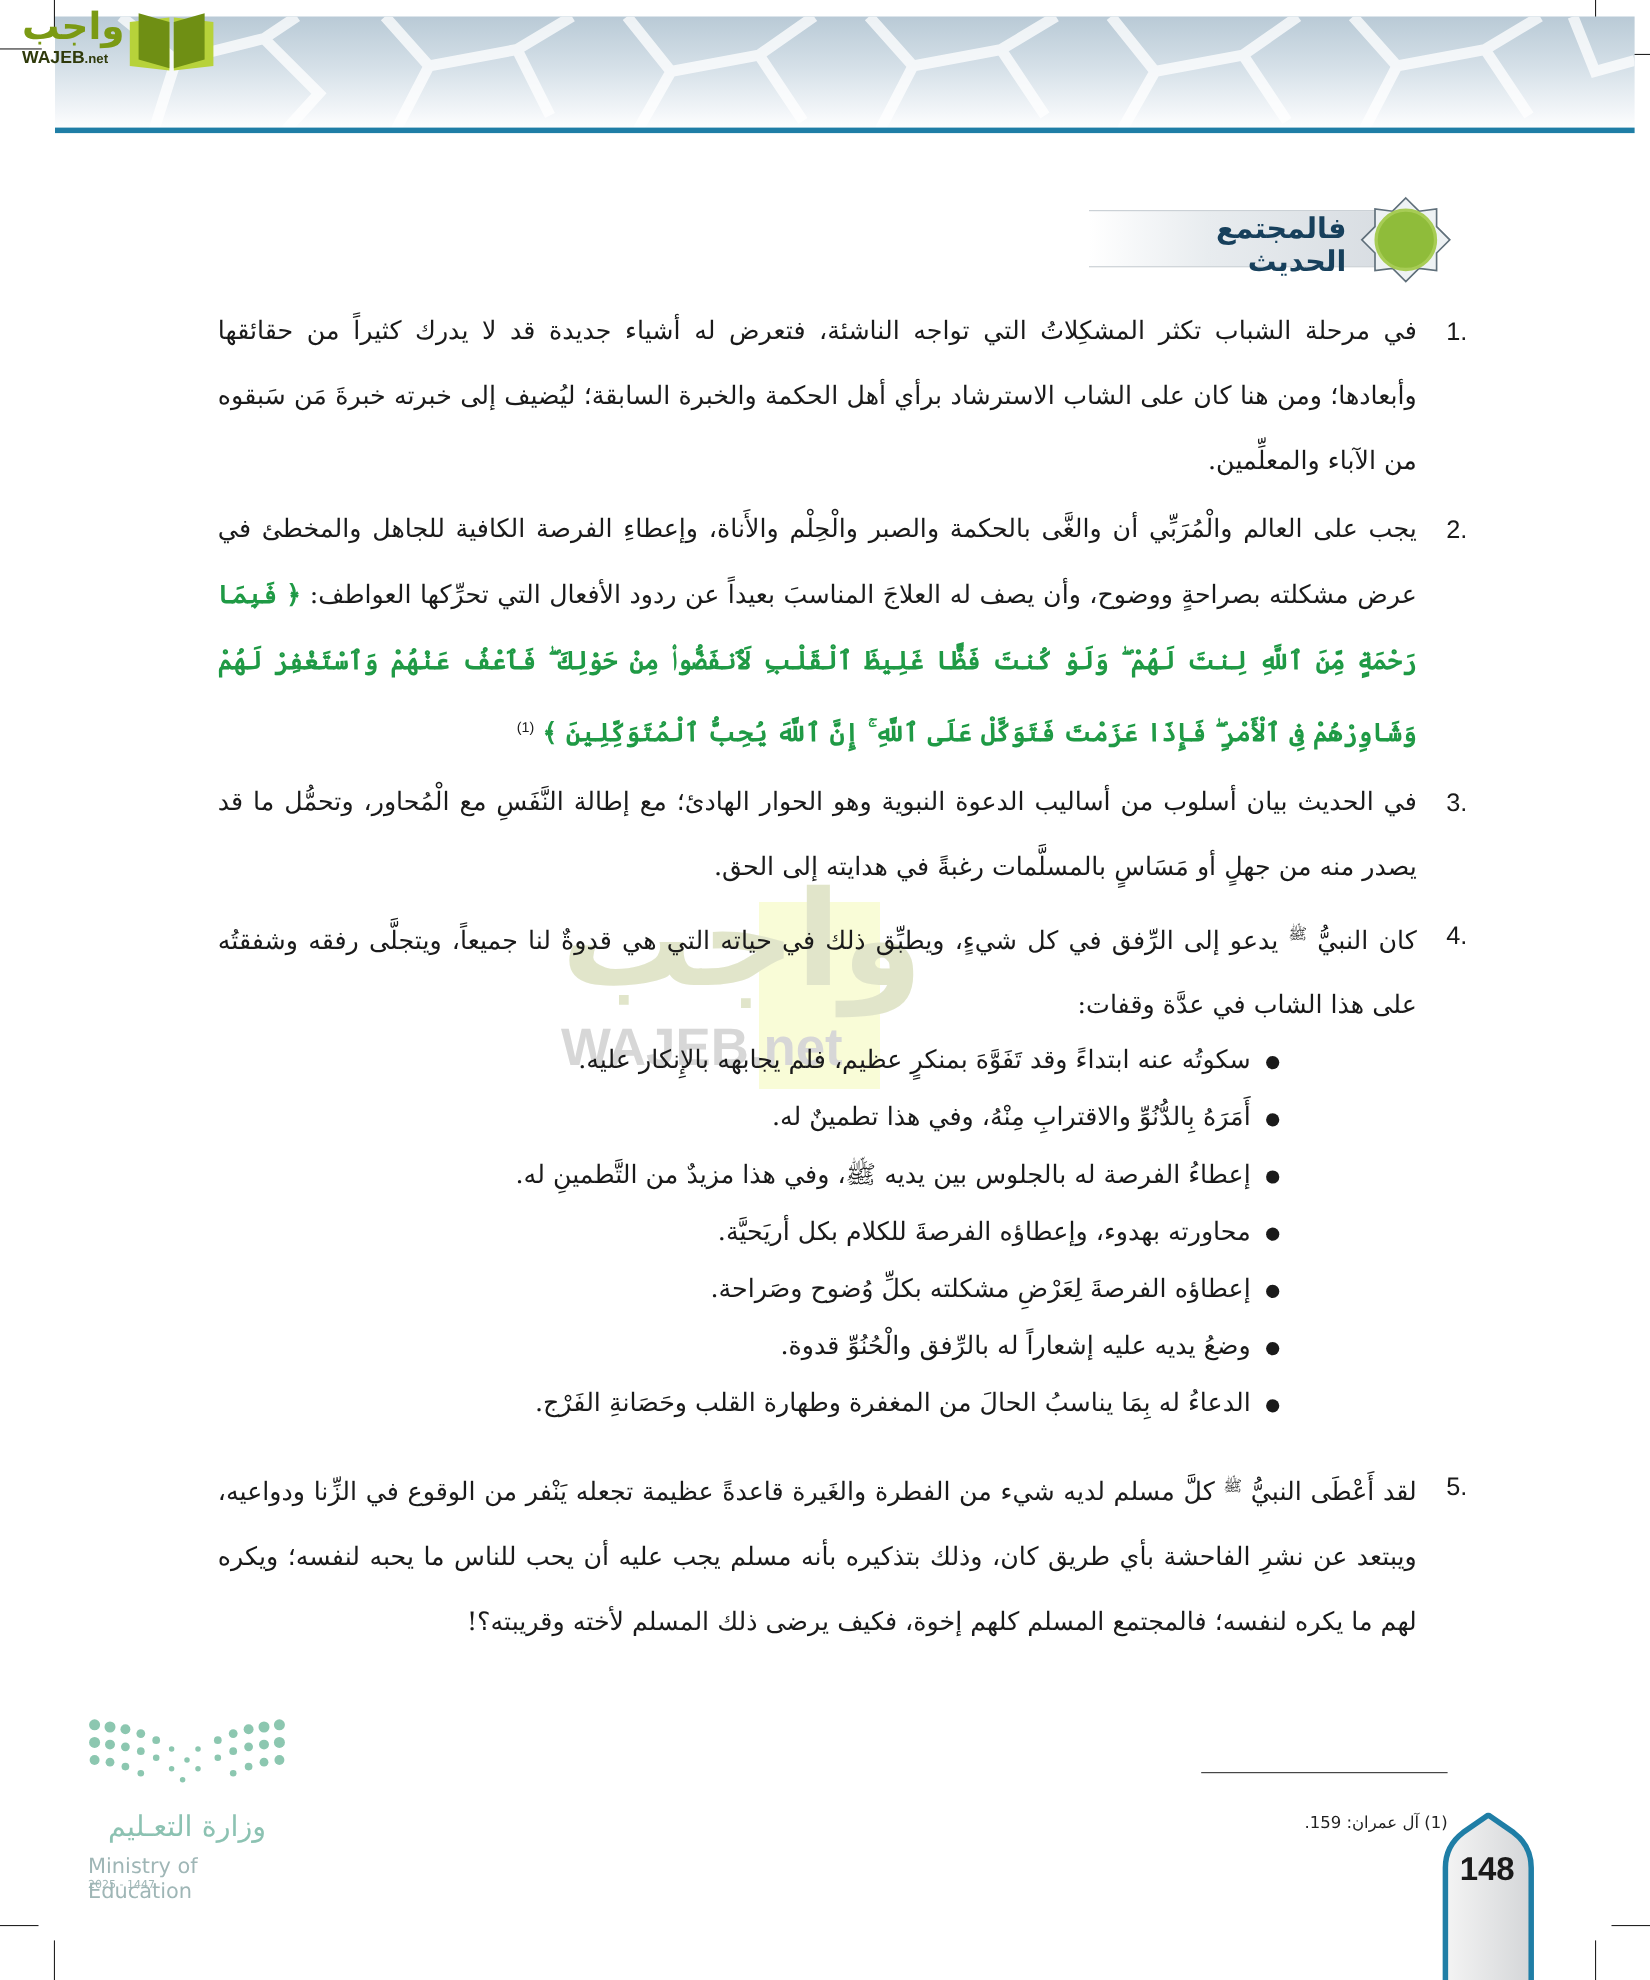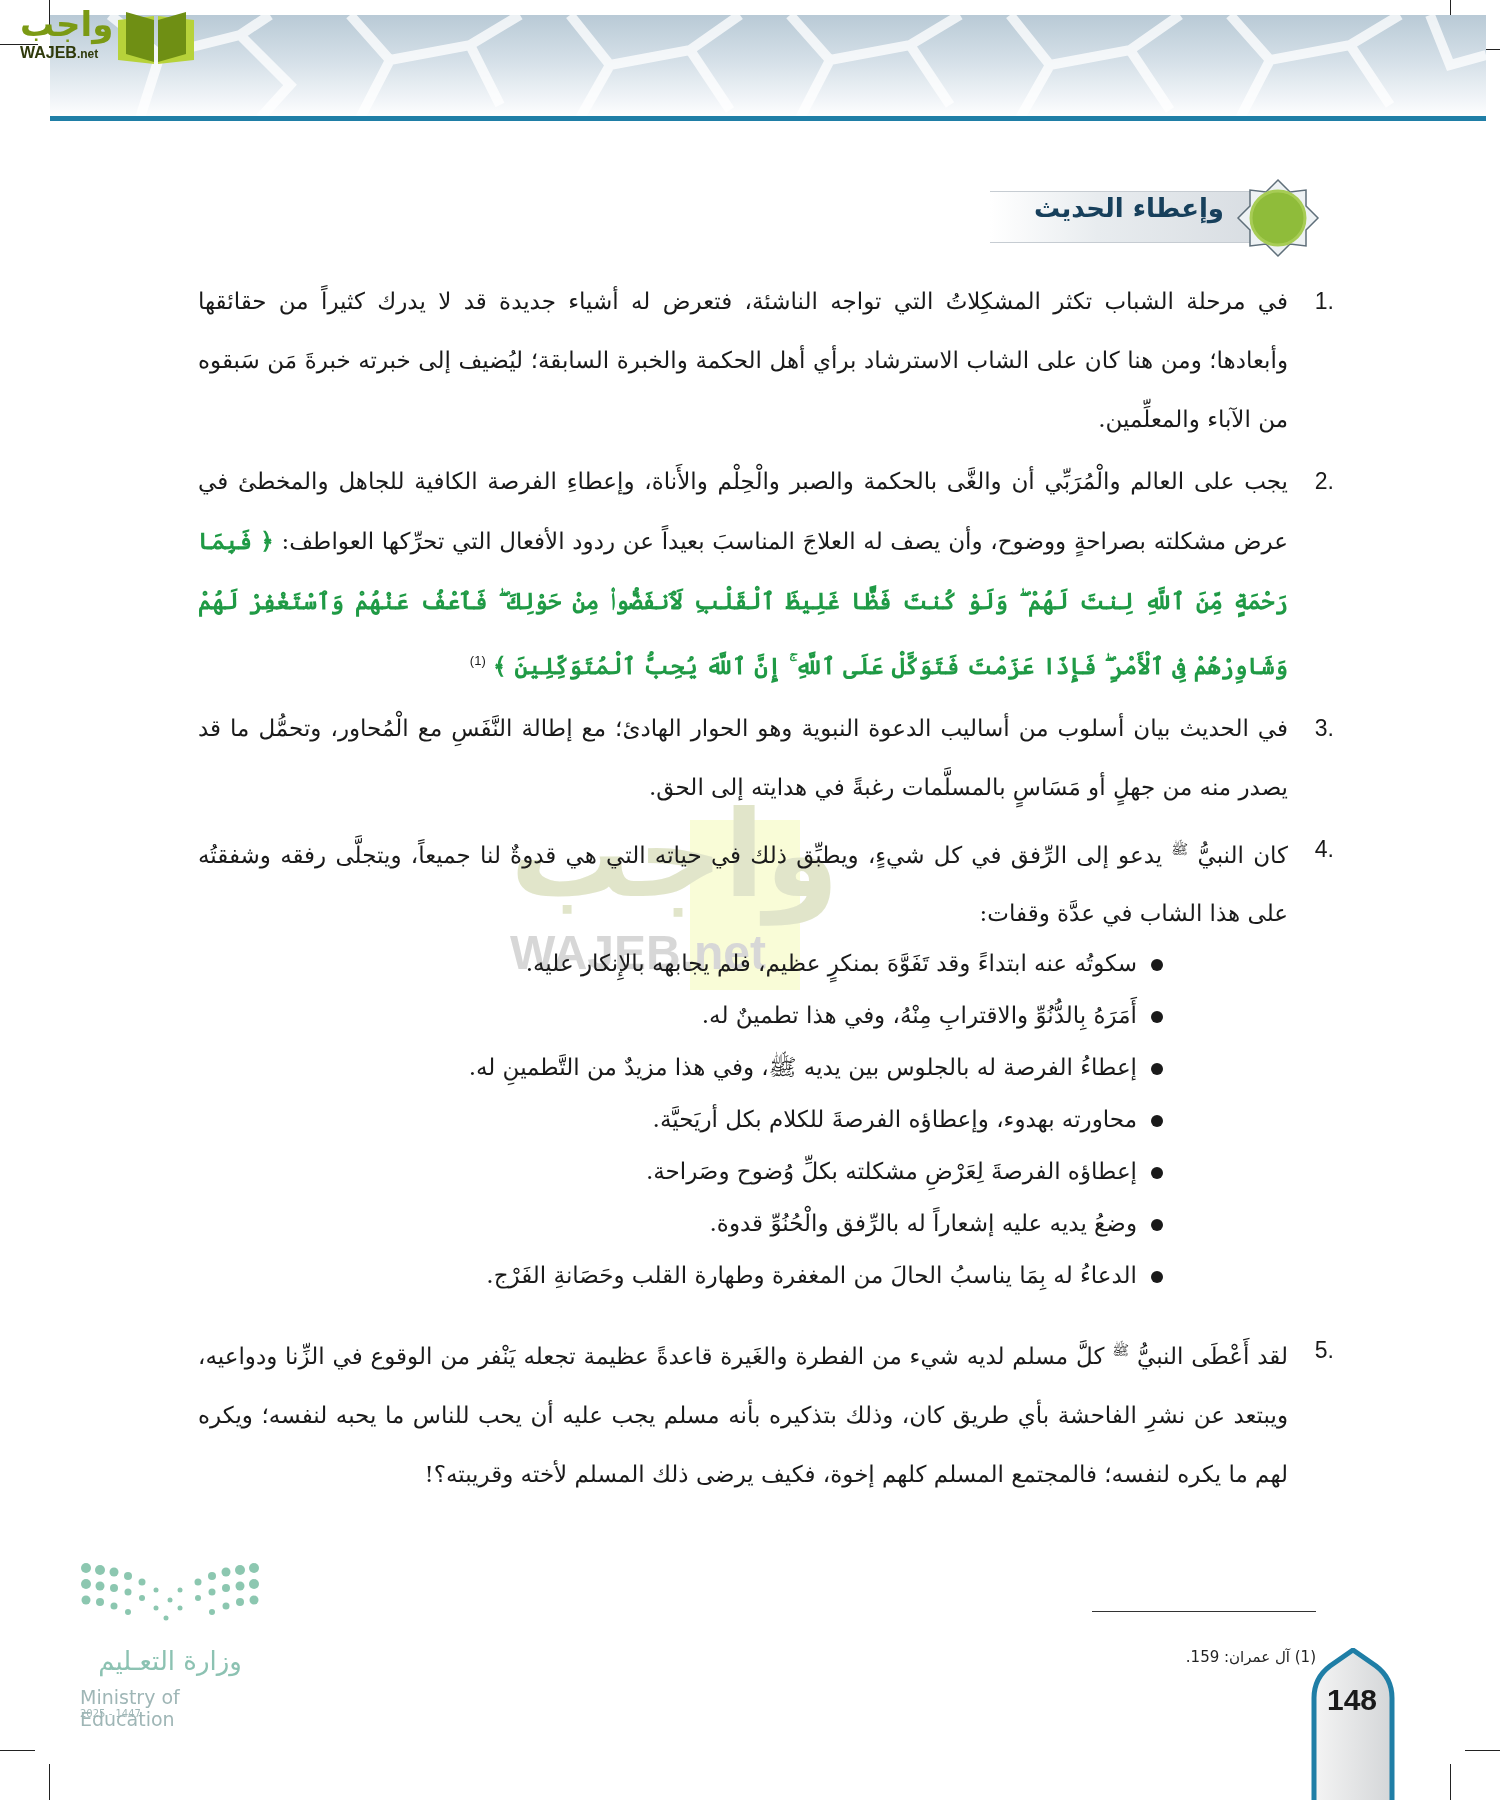--- a/index.html
+++ b/index.html
@@ -112,21 +112,21 @@
   <svg class="logo-book" width="80" height="58" viewBox="0 0 80 58">
     <path d="M2 12 L38 8 L38 56 L2 52 Z" fill="#b7d23a"></path>
     <path d="M78 12 L42 8 L42 56 L78 52 Z" fill="#b7d23a"></path>
     <path d="M10 4 L38 12 L38 54 L10 46 Z" fill="#6f8f14"></path>
     <path d="M70 4 L42 12 L42 54 L70 46 Z" fill="#6f8f14"></path>
   </svg>
 </div>
 
 <div class="section-title">
   <div class="title-bar"></div>
-  <span class="title-text">وإعطاء الحديث</span>
+  <span class="title-text">فالمجتمع الحديث</span>
   <svg class="title-badge" width="84" height="80" viewBox="0 0 84 80">
     <polygon points="42,2 54,14 70,12 70,28 82,40 70,52 70,68 54,66 42,78 30,66 14,68 14,52 2,40 14,28 14,12 30,14" fill="#eef2f4" stroke="#5f6f7a" stroke-width="1.5"></polygon>
     <circle cx="42" cy="40" r="27" fill="#8fbc3a"></circle>
     <circle cx="42" cy="40" r="27" fill="none" stroke="#a7cc55" stroke-width="3"></circle>
   </svg>
 </div>
 
 <div class="watermark">
   <div class="wm-book"></div>
   <span class="wm-ar">واجب</span>

